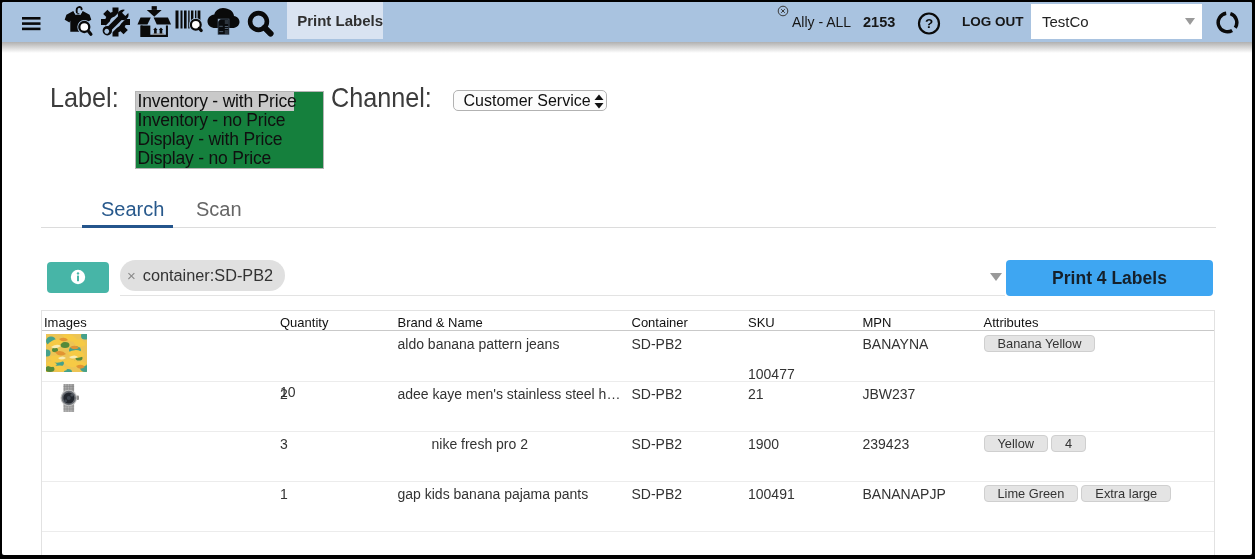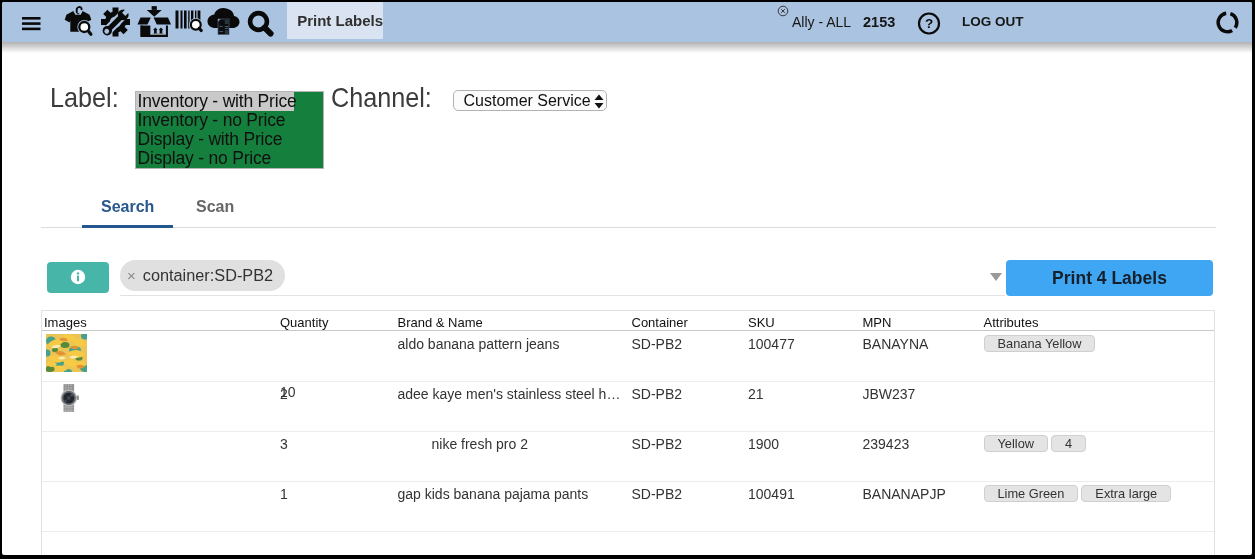--- a/index.html
+++ b/index.html
@@ -24,21 +24,21 @@
   border-left:5.5px solid transparent; border-right:5.5px solid transparent; border-top:7px solid #9a9a9a; }
 .biglabel { position:absolute; font-size:28px; color:#3c3c3c; line-height:28px; transform:scaleX(0.9); transform-origin:0 0; }
 #lbox { position:absolute; left:133px; top:89.3px; width:189px; height:77.4px;
   border:1px solid #b4b4b4; background:#15803d; font-size:17.5px; color:#101010; letter-spacing:-0.2px; }
 #lbox div { padding:0 1.5px; height:18.85px; line-height:19.2px; white-space:nowrap; }
 #lbox div.sel { background:#c9c9c9; width:158px; }
 #chSelect { position:absolute; left:450.5px; top:87.8px; width:154px; height:21.5px;
   background:#fcfcfc; border:1px solid #b2b2b2; border-radius:5px;
   font-size:16px; color:#101010; }
 #chSelect span { position:absolute; left:10px; top:1.5px; }
-.tab { position:absolute; top:196px; font-size:16px;font-weight:bold; }
+.tab { position:absolute; top:196px; font-size:20px; }
 #tabline { position:absolute; left:39px; top:225px; width:1175px; height:1px; background:#dcdcdc; }
 #tabind { position:absolute; left:80px; top:223px; width:91px; height:3px; background:#24558c; }
 #infobtn { position:absolute; left:45px; top:260px; width:62px; height:31px;
   background:#47b5a7; border-radius:4px; }
 #chip { position:absolute; left:118px; top:258px; height:31px; padding:0 12px 0 7px;
   background:#e0e0e0; border-radius:16px; font-size:16.3px; color:#333; line-height:31px; }
 #chip .x { color:#8a8a8a; font-size:15px; margin-right:7px; }
 #inputline { position:absolute; left:118px; top:293px; width:885px; height:1px; background:#e3e3e3; }
 #ddarr { position:absolute; left:988px; top:270.5px; width:0; height:0;
   border-left:6px solid transparent; border-right:6px solid transparent; border-top:8px solid #999; }
@@ -157,20 +157,24 @@
       <line x1="7.8" y1="4.2" x2="4.2" y2="7.8" stroke="#3a3a3a" stroke-width="1"></line>
     </svg>
     <div class="tbtxt" style="left:790px;">Ally - ALL</div>
     <div class="tbtxt" style="left:861px; font-weight:bold; font-size:14.5px;">2153</div>
 
     <svg class="ticon" style="left:915px; top:10px;" width="24" height="24" viewBox="0 0 24 24">
       <circle cx="12" cy="11.5" r="10" fill="none" stroke="#0a0a0a" stroke-width="2.2"></circle>
       <text x="12" y="16" font-size="13.5" font-weight="bold" font-family="Liberation Sans, sans-serif" fill="#0a0a0a" text-anchor="middle">?</text>
     </svg>
     <div class="tbtxt" style="left:960px; font-weight:bold; font-size:13.5px; top:12px;">LOG OUT</div>
+    <div id="coSelect">
+        <span>TestCo</span>
+        <div class="arr"></div>
+      </div>
 
     <svg class="ticon" style="left:1214px; top:9px;" width="23" height="23" viewBox="0 0 23 23">
       <g fill="none" stroke="#0a0a0a" stroke-width="3.5">
         <path d="M 10.21 2.29 A 9.3 9.3 0 1 0 16.15 19.55"></path>
         <path d="M 19.21 16.7 A 9.3 9.3 0 0 0 14.37 2.66"></path>
       </g>
     </svg>
   </div>
   <div id="topshadow"></div>
   <div class="biglabel" style="left:48px; top:82px;">Label:</div>
@@ -254,21 +258,21 @@
         </g>
         <g fill="#f8ecb2">
           <path d="M5 13 q6 -4 10 -1 q-6 4 -10 1"></path>
           <path d="M23 23 q6 -3 9 0 q-6 3 -9 0"></path>
           <path d="M12 24 q5 -3 8 0 q-5 3 -8 0"></path>
         </g>
       </svg>
       <div class="cell" style="left:238.5px;margin-top:48px;">10</div>
       <div class="cell" style="left:356px;">aldo banana pattern jeans</div>
       <div class="cell" style="left:590px;">SD-PB2</div>
-      <div class="cell" style="left:706.5px;">100477</div>
+      <div class="cell" style="left:706.5px;margin-top:30px;">100477</div>
       <div class="cell" style="left:821px;">BANAYNA</div>
       <div class="cell" style="left:942px; top:3px;"><span class="attr">Banana Yellow</span></div>
     </div>
     <div class="row" style="top:71.5px;">
       <svg style="position:absolute; left:17px; top:2px;" width="20" height="28" viewBox="0 0 20 28">
         <rect x="4.5" y="0" width="10.6" height="8.5" fill="#999999"></rect>
         <rect x="4.5" y="19.5" width="10.6" height="8.5" fill="#a2a2a2"></rect>
         <g stroke="#c0c0c0" stroke-width="0.7">
           <line x1="6.8" y1="0" x2="6.8" y2="8.5"></line>
             <line x1="9.4" y1="0" x2="9.4" y2="8.5"></line>

